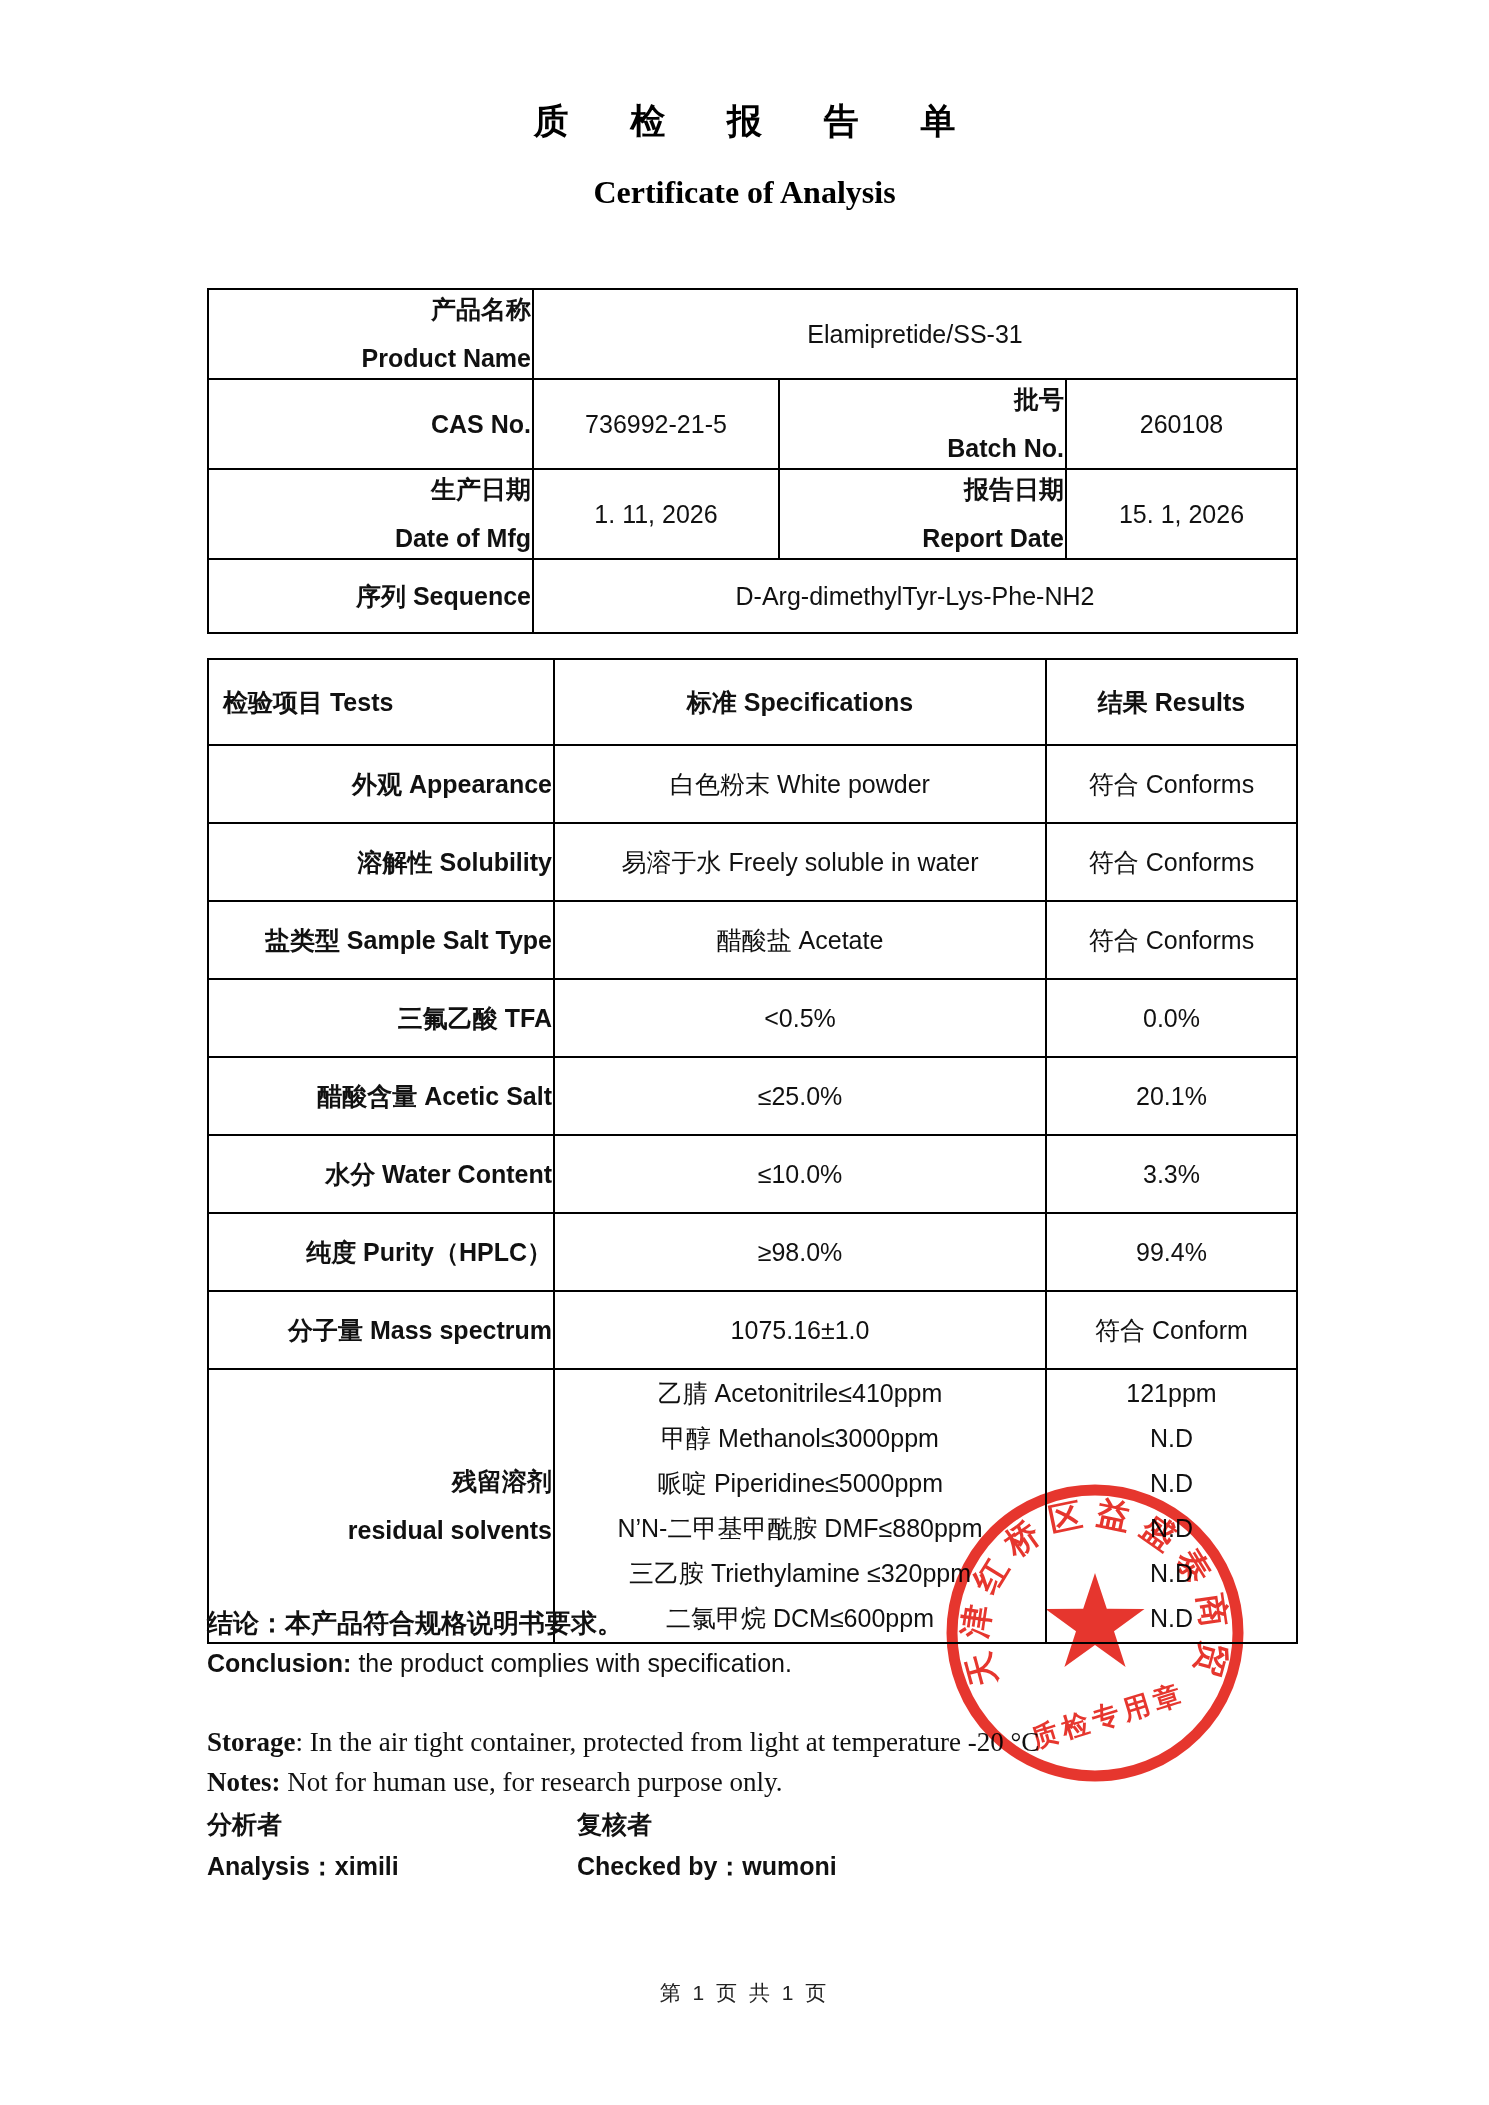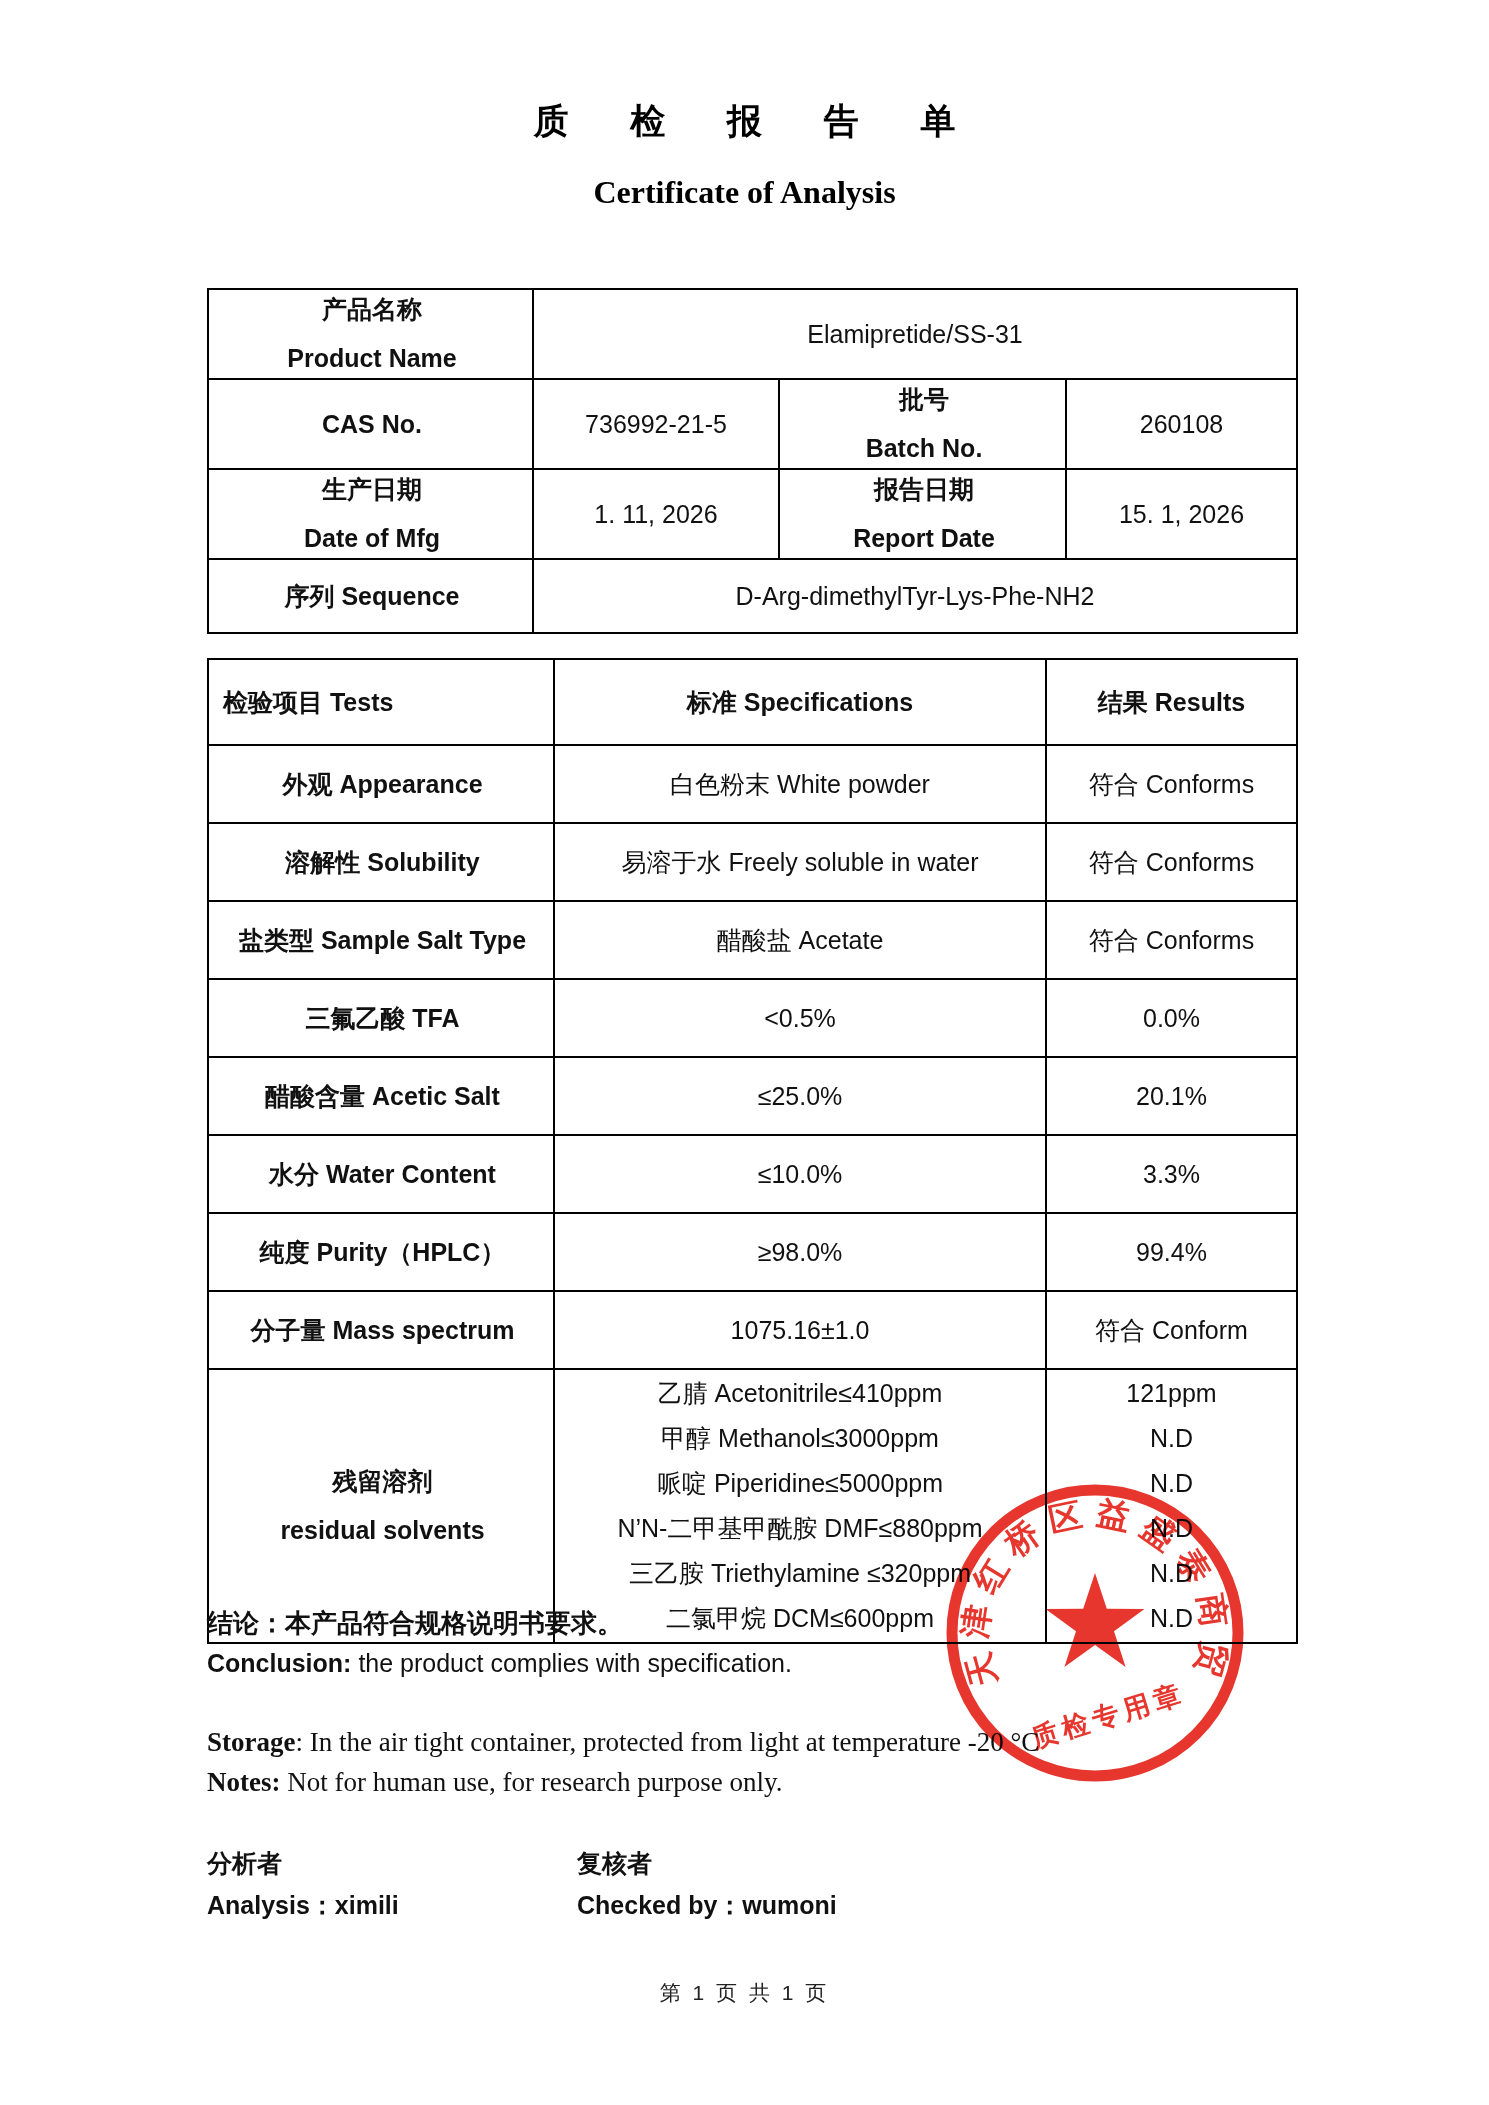--- a/index.html
+++ b/index.html
@@ -16,38 +16,38 @@
   }
   .doc-subtitle {
     position:absolute; top:174px; left:0; width:100%;
     text-align:center; font-family:"Liberation Serif", serif;
     font-size:32px; font-weight:bold; color:#000;
   }
   table { border-collapse:collapse; table-layout:fixed; }
   td { border:2px solid #000; vertical-align:middle; font-size:25px; overflow:hidden; }
   .info-table { position:absolute; top:288px; left:207px; width:1089px; }
   .tests-table { position:absolute; top:658px; left:207px; width:1089px; }
-  .lbl-cell { padding-left:4px; font-weight:bold; text-align:center; }
+  .lbl-cell { padding-left:4px; font-weight:bold; text-align:right; }
   .lbl-line { line-height:37px; font-weight:bold; }
   .two-line { display:flex; flex-direction:column; justify-content:center; gap:12px; }
   .val-cell { text-align:center; font-weight:400; }
   .r-89 { height:89px; } .r-77 { height:74px; }
   .r-70 { height:86px; } .r-69 { height:78px; } .r-273 { height:273px; }
   .hdr-cell { font-weight:bold; text-align:center; }
   .hdr-left { font-weight:bold; text-align:left; padding-left:14px; }
   .multi-line { line-height:45px; text-align:center; }
   .conclusion { position:absolute; left:207px; top:1604px; width:1100px; }
   .conclusion-zh { font-size:26px; font-weight:bold; line-height:38px; }
   .conclusion-en { font-size:25px; line-height:38px; margin-top:2px; }
   .conclusion-en b { font-weight:bold; }
   .storage-notes {
     position:absolute; left:207px; top:1722px; width:1100px;
     font-family:"Liberation Serif", serif; font-size:27px; line-height:40px;
   }
-  .signatures { position:absolute; left:207px; top:1808px; width:1089px; display:flex;margin-top:39px; }
+  .signatures { position:absolute; left:207px; top:1808px; width:1089px; display:flex; }
   .sig-col { display:flex; flex-direction:column; gap:9px; }
   .sig-col:nth-child(1) { width:370px; }
   .sig-col:nth-child(2) { width:350px; }
   .sig-col:nth-child(3) { width:369px; }
   .sig-zh { font-size:25px; font-weight:bold; }
   .sig-en { font-size:25px; font-weight:bold; }
   .page-footer {
     position:absolute; top:1952px; left:0; width:100%;
     text-align:center; font-size:21px; letter-spacing:3px; color:#222;margin-top:27px;
   }

